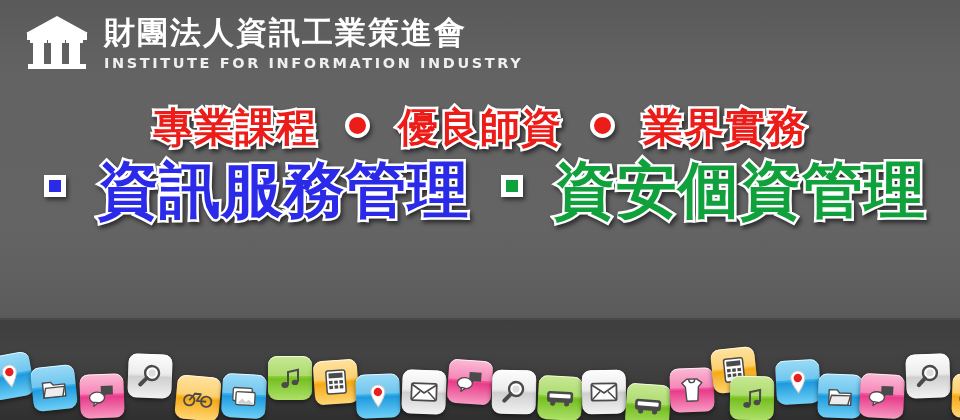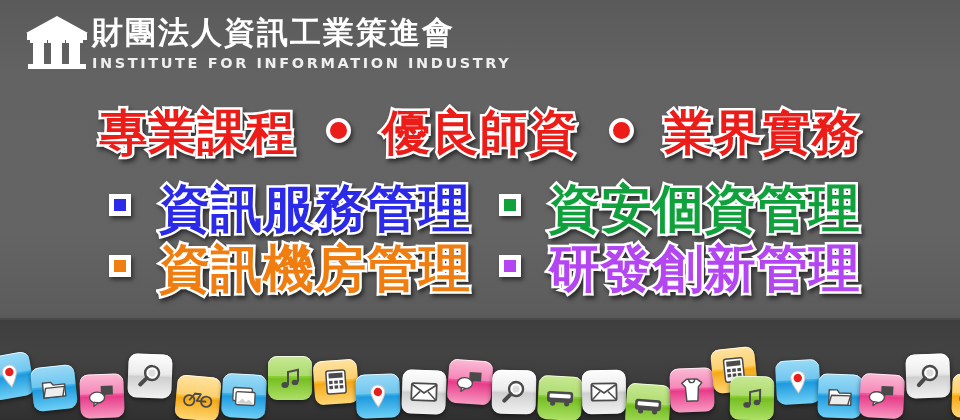--- a/index.html
+++ b/index.html
@@ -78,21 +78,21 @@
     width: 17px; height: 3px;
     background: #fff;
   }
   .logo-mark .stylobate {
     position: absolute;
     left: 2px; top: 48px;
     width: 58px; height: 5px;
     background: #fff;
   }
   .logo-text {
-    margin-left: 4px;
+    margin-left: 16px;
     padding-top: 1px;
   }
   .logo-cn {
     color: #ffffff;
     font-size: 31px;
     font-weight: bold;
     letter-spacing: 2px;
     line-height: 1.15;
     white-space: nowrap;
   }
@@ -111,25 +111,25 @@
     left: 0; right: 0;
     top: 104px;
     text-align: center;
   }
   .row {
     white-space: nowrap;
     font-weight: bold;
     line-height: 1;
   }
   .row-1 {
-    font-size: 48px;
-    margin-bottom: 23px;
+    font-size: 40px;
+    margin-bottom: 7px;
   }
   .row-2, .row-3 {
-    font-size: 51px;
+    font-size: 61px;
     margin-bottom: 6px;
     text-align: center;
   }
   .seg {
     display: inline-block;
     vertical-align: middle;
     letter-spacing: 1px;
     -webkit-text-stroke: 5px #ffffff;
     paint-order: stroke fill;
     filter: drop-shadow(2px 3px 2px rgba(0,0,0,0.55));
@@ -237,26 +237,20 @@
       <span class="seg c-red">業界實務</span>
     </div>
 
     <div class="row row-2">
       <span class="sq c-blue"></span>
       <span class="seg c-blue">資訊服務管理</span>
       <span class="sq c-green"></span>
       <span class="seg c-green">資安個資管理</span>
     </div>
 
-    <div class="row row-3">
-      <span class="sq c-orange"></span>
-      <span class="seg c-orange">資訊機房管理</span>
-      <span class="sq c-purple"></span>
-      <span class="seg c-purple">研發創新管理</span>
-    </div>
 
   </div>
 
   <div class="icon-strip" id="icon-strip">
       <div class="app-icon ic-green" style="left: -18px; top: 44px; transform: rotate(-14deg);"></div>
       <div class="app-icon ic-blue" style="left: 18px; top: 36px; transform: rotate(-10deg);">
         <svg width="26" height="26" viewBox="0 0 26 26">
           <path d="M13 2c-4 0-7 3-7 6.8C6 14 13 24 13 24s7-10 7-15.2C20 5 17 2 13 2z" fill="#fff" stroke="#c9c9c9" stroke-width="1"></path>
           <circle cx="13" cy="9" r="4.2" fill="#e8201d"></circle>
         </svg>

